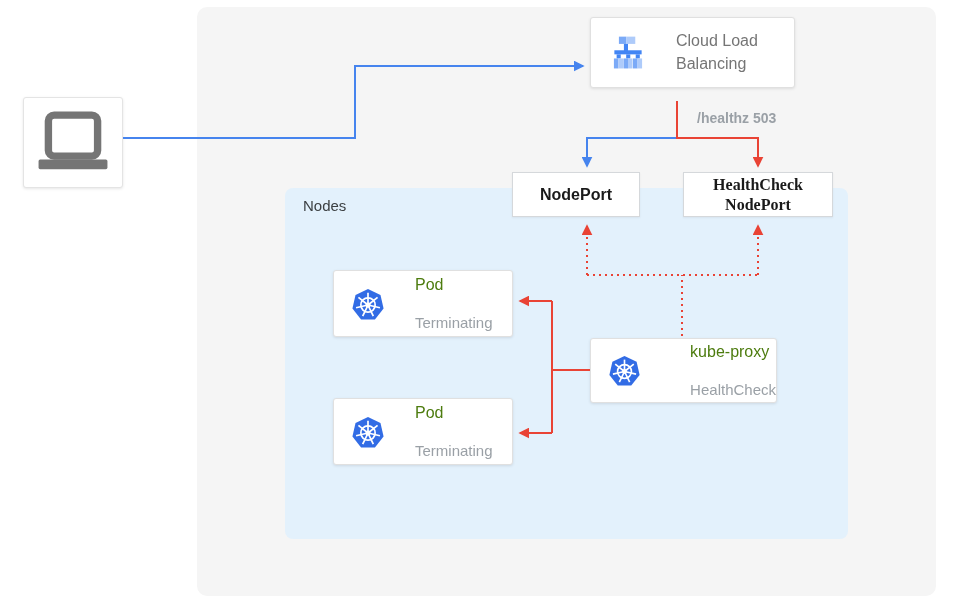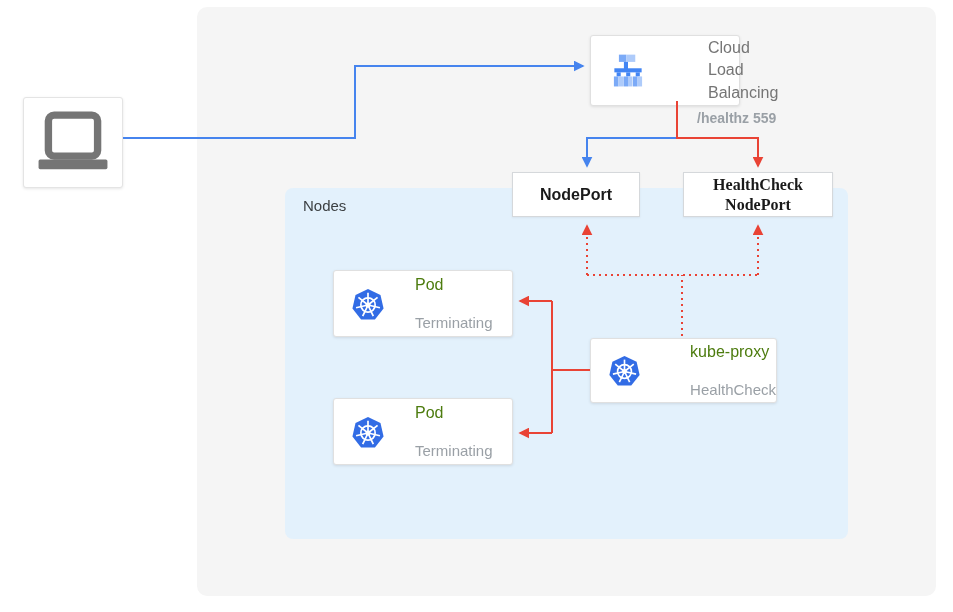--- a/index.html
+++ b/index.html
@@ -5,21 +5,21 @@
   html,body { margin:0; padding:0; background:#ffffff; font-family:"Liberation Sans", sans-serif; }
   .canvas { position:relative; width:953px; height:612px; background:#ffffff; overflow:hidden; }
 
   .panel { position:absolute; left:197px; top:7px; width:739px; height:589px; border-radius:10px; background:#F5F5F5; }
   .nodes-group { position:absolute; left:285px; top:188px; width:563px; height:351px; border-radius:8px; background:#E3F1FC; }
   .nodes-label { position:absolute; left:303px; top:197px; font-size:15px; color:#3C4043;text-align:right; }
 
   .card { position:absolute; background:#ffffff; border:1px solid #e0e0e0; border-radius:3px;
           box-shadow:0 1px 3px rgba(0,0,0,0.10); display:flex; align-items:center; box-sizing:border-box; }
   .client-card { left:23px; top:97px; width:100px; height:91px; justify-content:center; border-color:#e4e4e4; }
-  .clb-card { left:590px; top:35px; width:150px; height:71px;gap:32px; }
+  .clb-card { left:590px; top:17px; width:205px; height:71px; }
   .pod1-card { left:333px; top:270px; width:180px; height:67px; }
   .pod2-card { left:333px; top:398px; width:180px; height:67px; }
   .kproxy-card { left:590px; top:338px; width:187px; height:65px;justify-content:space-between; }
 
   .port-card { position:absolute; background:#ffffff; border:1px solid #d5d8db; box-sizing:border-box;
                display:flex; align-items:center; justify-content:center; text-align:center;
                font-weight:bold; font-size:16px; color:#1a1a1a; box-shadow:0 1px 2px rgba(0,0,0,0.06); }
   .nodeport-card { left:512px; top:172px; width:128px; height:45px; }
   .hc-card { left:683px; top:172px; width:150px; height:45px; line-height:1.22;font-family:Liberation Serif, serif; }
   .hc-card .wrap { width:115px; }
@@ -85,21 +85,21 @@
         <rect x="11.5" y="26" width="5" height="11" fill="#AECBFA"></rect>
         <rect x="17" y="26" width="5" height="11" fill="#7BAAF7"></rect>
         <rect x="22" y="26" width="5" height="11" fill="#AECBFA"></rect>
         <rect x="27.5" y="26" width="5" height="11" fill="#7BAAF7"></rect>
         <rect x="32.5" y="26" width="5" height="11" fill="#AECBFA"></rect>
       </svg>
     </span>
     <span class="text-wrap">Cloud Load Balancing</span>
   </div>
 
-  <div class="health-note">/healthz 559</div>
+  <div class="health-note">/healthz 503</div>
 
   <div class="port-card nodeport-card">
     <span>NodePort</span>
   </div>
 
   <div class="port-card hc-card">
     <span class="wrap">HealthCheck NodePort</span>
   </div>
 
   <div class="card pod1-card">

